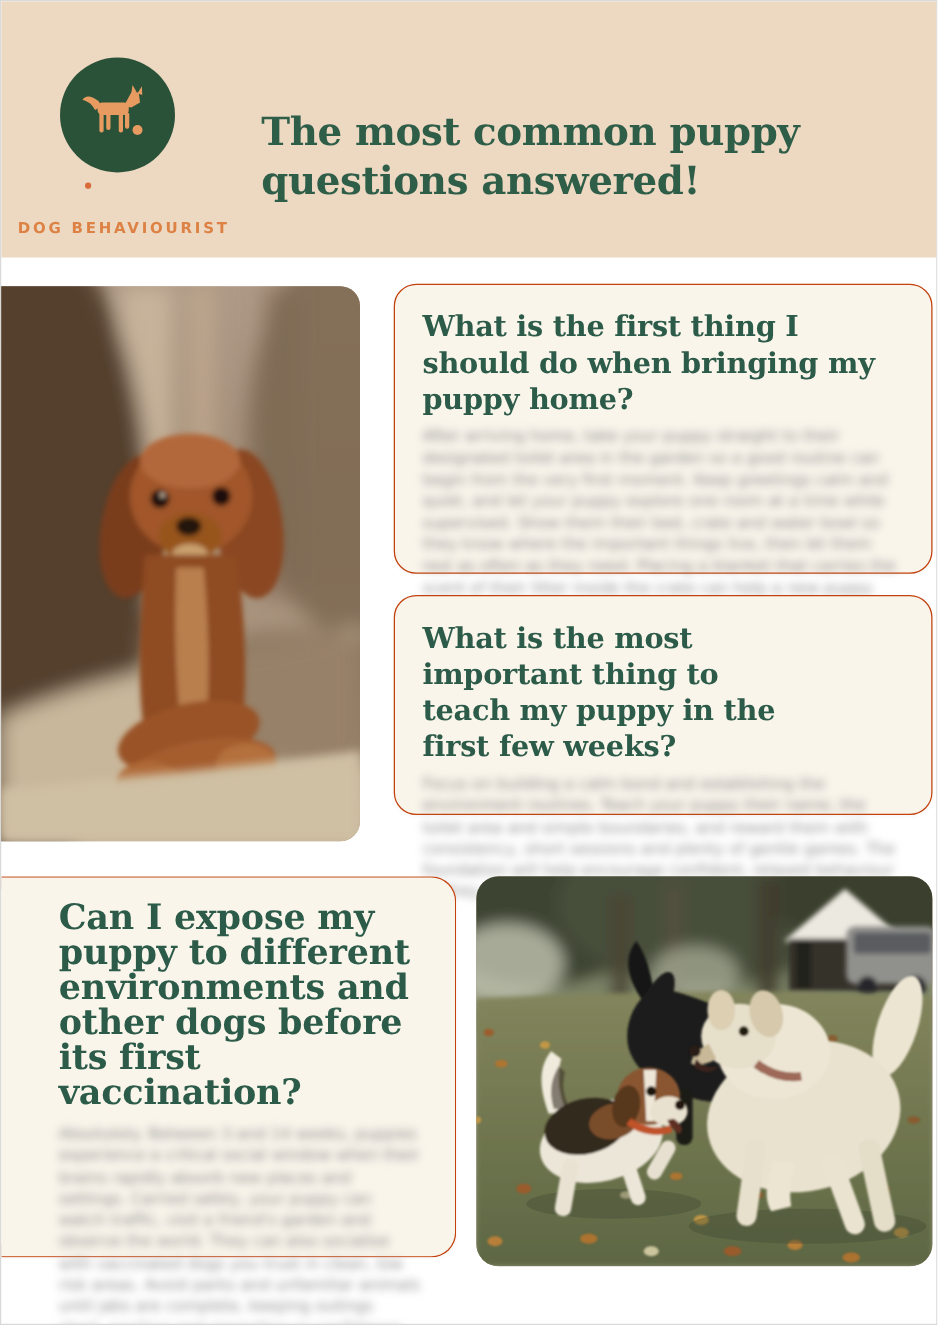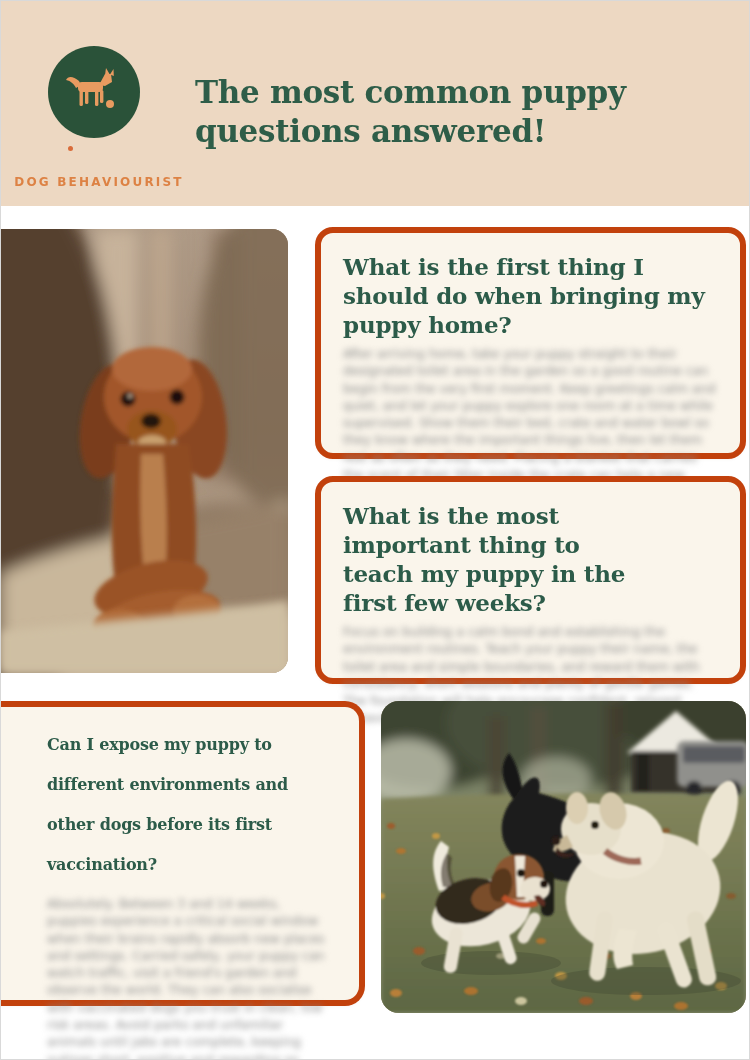--- a/index.html
+++ b/index.html
@@ -31,33 +31,33 @@
     font-family:"DejaVu Serif","Liberation Serif",serif;font-weight:700;
     font-size:31px;line-height:39px;letter-spacing:-.3px;color:#2e5d48;
   }
   
   .photo{overflow:hidden;background:#b5a28c;}
   .photo svg{display:block;width:100%;height:100%;}
   .photo-left{left:0;top:228px;width:287px;height:444px;border-radius:0 16px 16px 0;}
   .photo-right{left:380px;top:700px;width:365px;height:312px;border-radius:18px;}
   
   .card{
-    background:#faf5eb;border:6px solid #c2410c;border-radius:18px;
+    background:#faf5eb;border:1px solid #c2410c;border-radius:18px;
     box-sizing:border-box;box-shadow:0 1px 3px rgba(90,70,40,.04);
   }
   .card1{left:314px;top:226px;width:431px;height:232px;}
-  .card2{left:314px;top:475px;width:431px;height:208px;}
+  .card2{left:314px;top:475px;width:431px;height:176px;}
   .card3{left:0;top:700px;width:364px;height:305px;border-radius:0 20px 20px 0;border-left:none;}
   .q{
     font-family:"DejaVu Serif","Liberation Serif",serif;font-weight:700;
     font-size:23px;line-height:29px;letter-spacing:-.2px;color:#2c5b49;
   }
   .card1 .q{margin:19px 24px 6px 22px;max-width:380px;}
   .card2 .q{margin:19px 24px 6px 22px;max-width:310px;}
-  .card3 .q{margin:18px 26px 10px 46px;max-width:282px;font-size:16px;line-height:40px;}
+  .card3 .q{margin:18px 26px 10px 46px;max-width:282px;font-size:28px;line-height:28px;}
   .answer{
     font-family:"DejaVu Sans","Liberation Sans",sans-serif;
     font-size:12.5px;line-height:17.3px;color:#8c8c8c;
     filter:blur(3.2px);
   }
   .card1 .answer,.card2 .answer{margin:6px 24px 0 22px;}
   .card3 .answer{margin:4px 26px 0 46px;}
 </style>
 </head>
 <body>
@@ -83,21 +83,21 @@
 
           <path d="M40,9 L41,2 L44.5,8 Z"></path>
           <path d="M45,8.5 L48.5,3 L48.8,10 Z"></path>
 
           <circle cx="45" cy="38" r="4"></circle>
         </g>
       </svg>
     </div>
     <div class="abs brand-i-dot"></div>
     <div class="abs tagline">DOG BEHAVIOURIST</div>
-    <h1 class="abs main-title" style="margin:0;">The most common puppy questions answered!</h1>
+    <h1 class="abs main-title" style="margin:14px;">The most common puppy questions answered!</h1>
   </div>
 
   <div class="abs photo photo-left" role="img" aria-label="Ruby cavalier spaniel puppy resting its crossed paws on a beige sofa">
     <svg viewBox="0 0 287 444" preserveAspectRatio="none">
       <defs>
         <linearGradient id="lpBg" x1="0" y1="0" x2="0" y2="1">
           <stop offset="0" stop-color="#ae9a86"></stop>
             <stop offset=".45" stop-color="#a18b76"></stop>
             <stop offset="1" stop-color="#c0ae96"></stop>
         </linearGradient>

